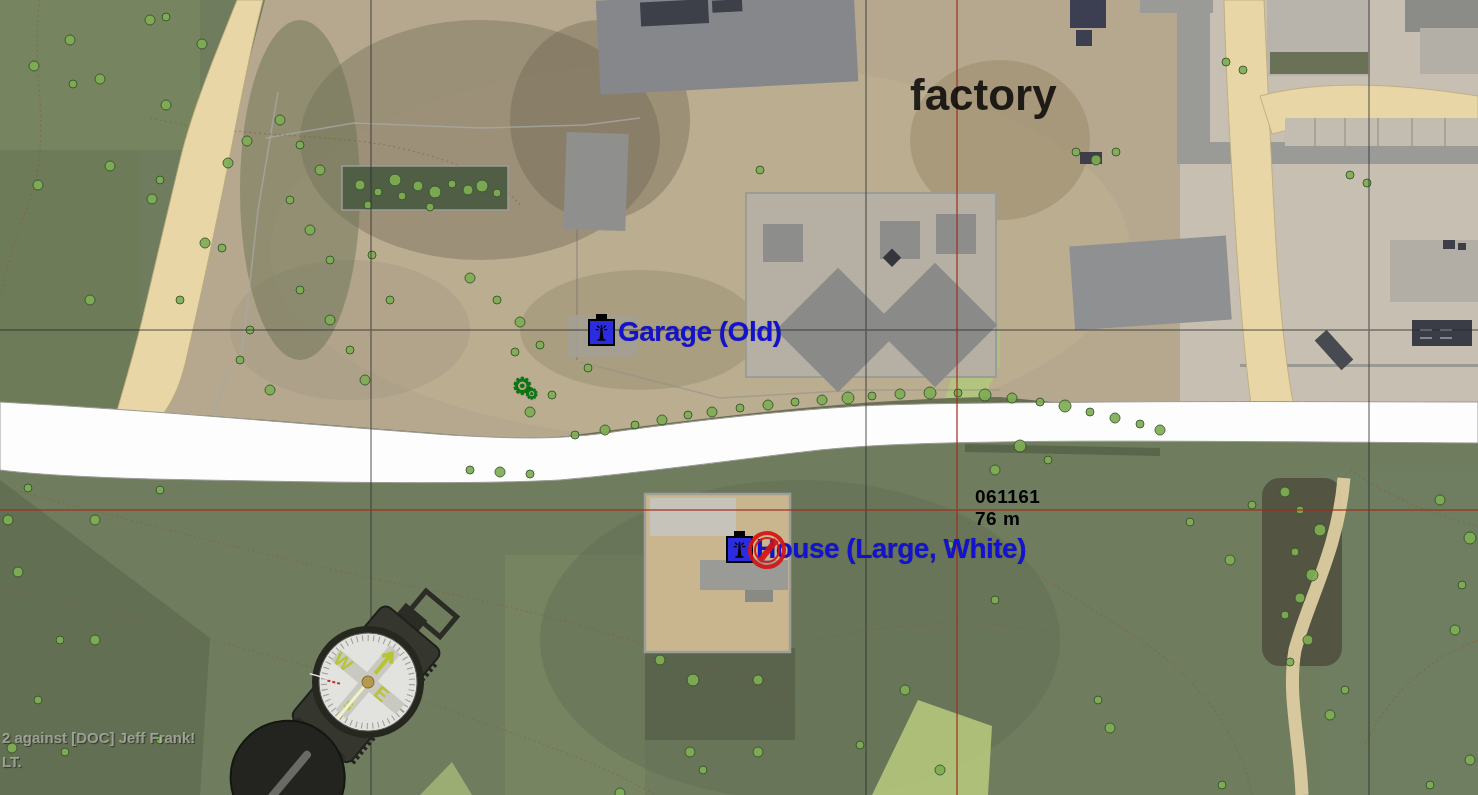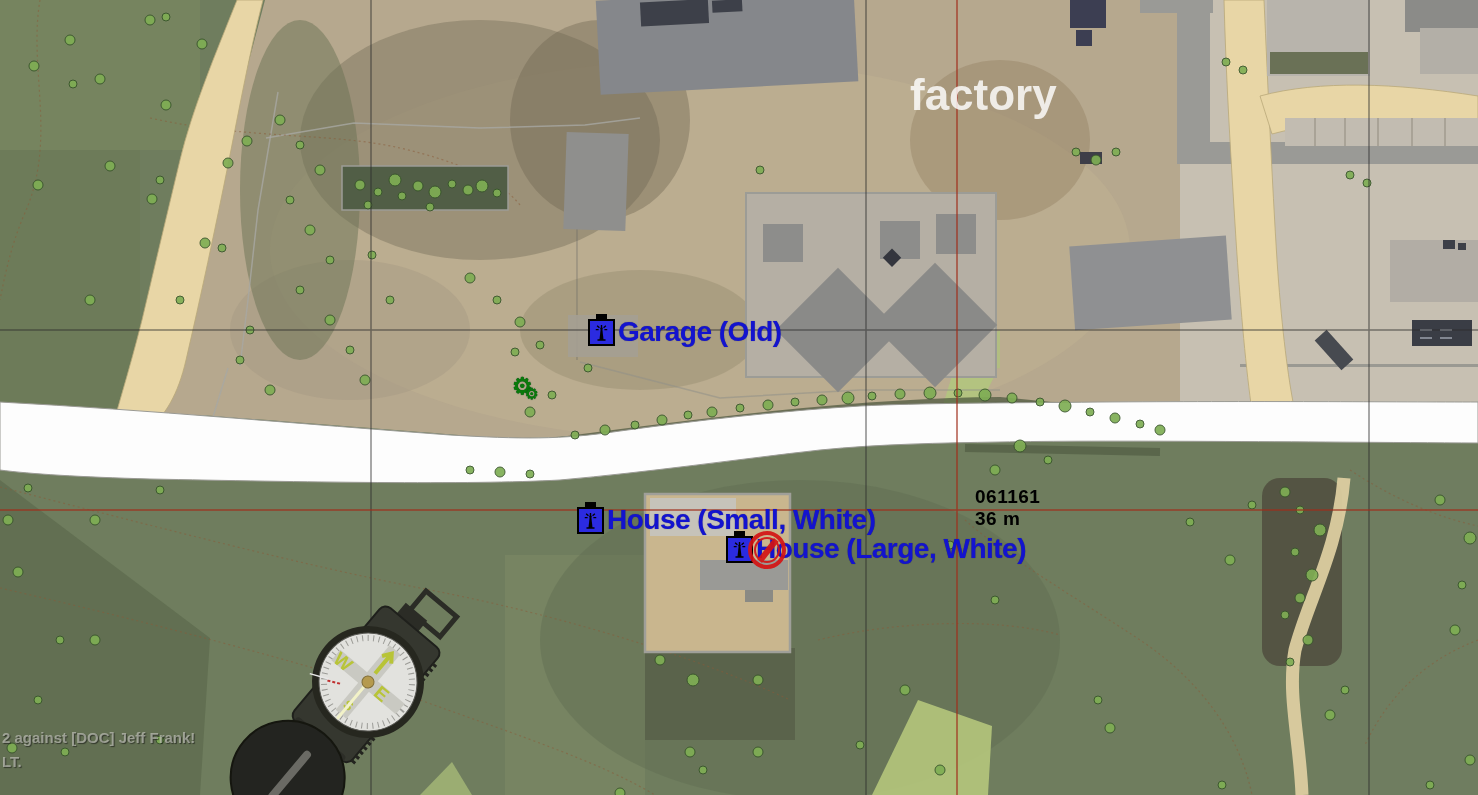--- a/index.html
+++ b/index.html
@@ -25,21 +25,21 @@
   .gicon .g2{position:absolute;left:13px;top:7px;font-size:15px;color:#0a7a0a;text-shadow:0 0 1px #032;}
 
   .noentry{position:absolute;width:38px;height:38px;border:4px solid #d41414;
            border-radius:50%;box-sizing:border-box;opacity:.92;}
   .noentry::before{content:"";position:absolute;left:2px;top:2px;right:2px;bottom:2px;
            border:2px solid #d41414;border-radius:50%;}
   .noentry .slash{position:absolute;left:13px;top:2px;width:6px;height:27px;
            background:#d41414;transform:rotate(38deg);}
 
   .area-label{position:absolute;left:910px;top:70px;font-weight:700;font-size:44px;
-           color:#ffffff;opacity:.82;letter-spacing:0;}
+           color:#000000;opacity:.82;letter-spacing:0;}
 
   .coords{position:absolute;left:975px;top:486px;color:#000000;font-weight:700;
            font-size:19px;line-height:22px;letter-spacing:.5px;}
   .coords div{white-space:nowrap;}
 
   .killfeed{position:absolute;left:2px;top:726px;font-weight:700;font-size:15px;
            line-height:24px;color:rgba(205,205,198,.62);
            text-shadow:1px 1px 1px rgba(15,15,15,.55);}
 
   .compass{position:absolute;left:218px;top:545px;width:300px;height:300px;pointer-events:none;}
@@ -318,48 +318,38 @@
     <span class="txt">Garage (Old)</span>
   </div>
 
   <div class="marker green" style="left:512px;top:379px;">
     <span class="gicon">
       <span class="g1">⚙</span>
         <span class="g2">⚙</span>
     </span>
   </div>
 
-  <div class="marker blue" style="left:577px;top:506px;">
-    <span class="bicon">
-      <svg width="23" height="23" viewBox="0 0 20 20">
-        <path d="M8.2,16.5 L9.2,7.5 L10.8,7.5 L11.8,16.5 Z" fill="#000"></path>
-        <path d="M6.5,16.5 L13.5,16.5 M10,6.5 L10,3.5 M6.2,4.2 L8.2,5.8 M13.8,4.2 L11.8,5.8 M5,7.5 L7.5,7.5 M12.5,7.5 L15,7.5" stroke="#000" stroke-width="1.2" fill="none"></path>
-        <circle cx="10" cy="6.8" r="1.1" fill="#000"></circle>
-      </svg>
-    </span>
-    <span class="txt">House (Small, White)</span>
-  </div>
 
   <div class="marker blue" style="left:726px;top:535px;">
     <span class="bicon">
       <svg width="23" height="23" viewBox="0 0 20 20">
         <path d="M8.2,16.5 L9.2,7.5 L10.8,7.5 L11.8,16.5 Z" fill="#000"></path>
         <path d="M6.5,16.5 L13.5,16.5 M10,6.5 L10,3.5 M6.2,4.2 L8.2,5.8 M13.8,4.2 L11.8,5.8 M5,7.5 L7.5,7.5 M12.5,7.5 L15,7.5" stroke="#000" stroke-width="1.2" fill="none"></path>
         <circle cx="10" cy="6.8" r="1.1" fill="#000"></circle>
       </svg>
     </span>
     <span class="txt">House (Large, White)</span>
   </div>
   <div class="noentry" style="left:748px;top:531px;">
     <span class="slash"></span>
   </div>
 
   <div class="coords">
     <div>061161</div>
-    <div>36 m</div>
+    <div>76 m</div>
   </div>
 
   <div class="killfeed">
     <div>2 against [DOC] Jeff Frank!</div>
     <div>LT.</div>
   </div>
 
   <svg class="compass" viewBox="0 0 300 300">
     <g transform="rotate(40 150 137)">
       <rect x="136" y="30" width="40" height="26" fill="none" stroke="#2b2c26" stroke-width="5"></rect>

